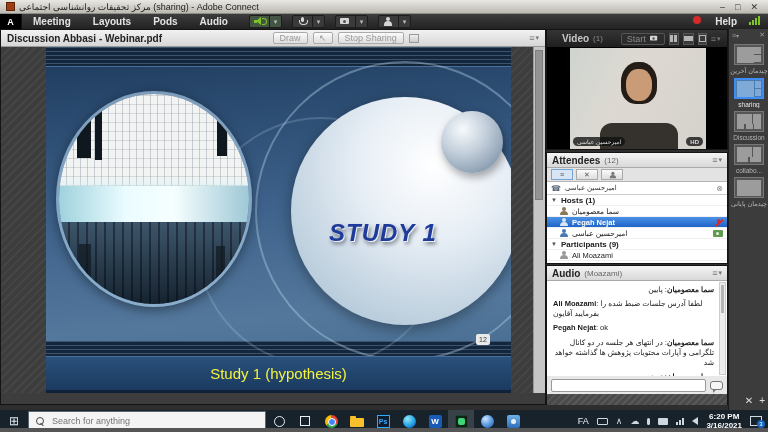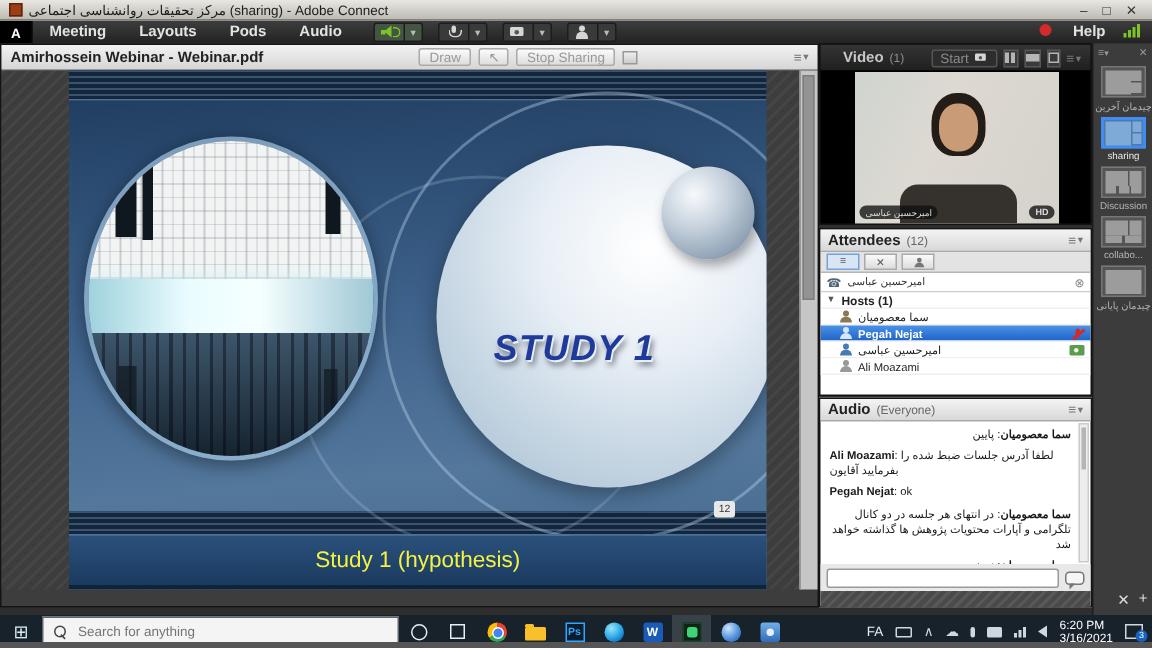--- a/index.html
+++ b/index.html
@@ -227,21 +227,21 @@
   .blueapp{position:relative;width:13px;height:13px;border-radius:2px;background:linear-gradient(#6fb0e8,#2f6db8);}
   .blueapp::after{content:"";position:absolute;left:4px;top:4px;width:5px;height:5px;background:#e8eef3;border-radius:50%;}
   .tray{margin-left:auto;display:flex;align-items:center;gap:8px;padding-right:6px;font-size:8px;}
   .tray .g{color:#cfd8df;font-size:9px;}
   .kbico{width:11px;height:7px;border:1px solid #cfd8df;border-radius:1px;}
   .micico{width:3px;height:7px;background:#cfd8df;border-radius:2px;}
   .folderT{width:10px;height:7px;background:#cfd8df;border-radius:1px;}
   .wifiT{display:flex;align-items:flex-end;gap:1px;}
   .wifiT i{display:block;width:2px;background:#cfd8df;}
   .spkT{width:0;height:0;border-top:4px solid transparent;border-bottom:4px solid transparent;border-right:6px solid #cfd8df;}
-  .clock{text-align:left;font-size:8px;line-height:9px;color:#fff;}
+  .clock{text-align:center;font-size:8px;line-height:9px;color:#fff;font-weight:bold;}
   .notif{position:relative;width:12px;height:10px;border:1px solid #cfd8df;}
   .notif b{position:absolute;right:-4px;bottom:-3px;width:8px;height:8px;border-radius:50%;background:#1565c0;
      color:#fff;font-size:6px;display:flex;align-items:center;justify-content:center;font-weight:normal;}
 </style>
 </head>
 <body>
 
 <div class="screen">
 
   <div class="abs titlebar">
@@ -295,21 +295,21 @@
         <i style="height:3px"></i>
           <i style="height:5px"></i>
           <i style="height:7px"></i>
           <i style="height:9px"></i>
       </span>
     </span>
   </div>
 
   <div class="abs share-pod">
     <div class="share-header">
-      <span class="share-title">Amirhossein Webinar - Webinar.pdf</span>
+      <span class="share-title">Discussion Abbasi - Webinar.pdf</span>
       <span class="btn">Draw</span>
       <span class="btn" style="width:20px">
           <span>↖</span>
         </span>
       <span class="btn">Stop Sharing</span>
       <span class="fs-ico"></span>
       <span class="pod-menu">
         <span>≡</span>
         <span style="font-size:7px">▾</span>
       </span>
@@ -446,30 +446,34 @@
     <div class="att-row indent sel">
       <span class="p-ico" style="color:#d8e6f5"></span>
       <span>Pegah Nejat</span>
       <span class="micoff"></span>
     </div>
     <div class="att-row indent">
       <span class="p-ico" style="color:#4a7ab5"></span>
       <span>امیرحسین عباسی</span>
       <span class="camon"></span>
     </div>
+    <div class="att-row">
+      <span class="tri">▼</span>
+      <b>Participants (9)</b>
+    </div>
     <div class="att-row indent">
       <span class="p-ico" style="color:#999"></span>
       <span>Ali Moazami</span>
     </div>
   </div>
 
   <div class="abs chat-pod">
     <div class="pod-header" style="height:15px">
       <b>Audio</b>
-      <span class="pod-count">(Everyone)</span>
+      <span class="pod-count">(Moazami)</span>
       <span class="pod-menu">
         <span>≡</span>
         <span style="font-size:7px">▾</span>
       </span>
     </div>
     <div class="chat-msgs">
       <div class="chat-msg" dir="auto">
         <b>سما معصومیان</b><span>: </span><span>پایین</span>
       </div>
       <div class="chat-msg" dir="auto">

